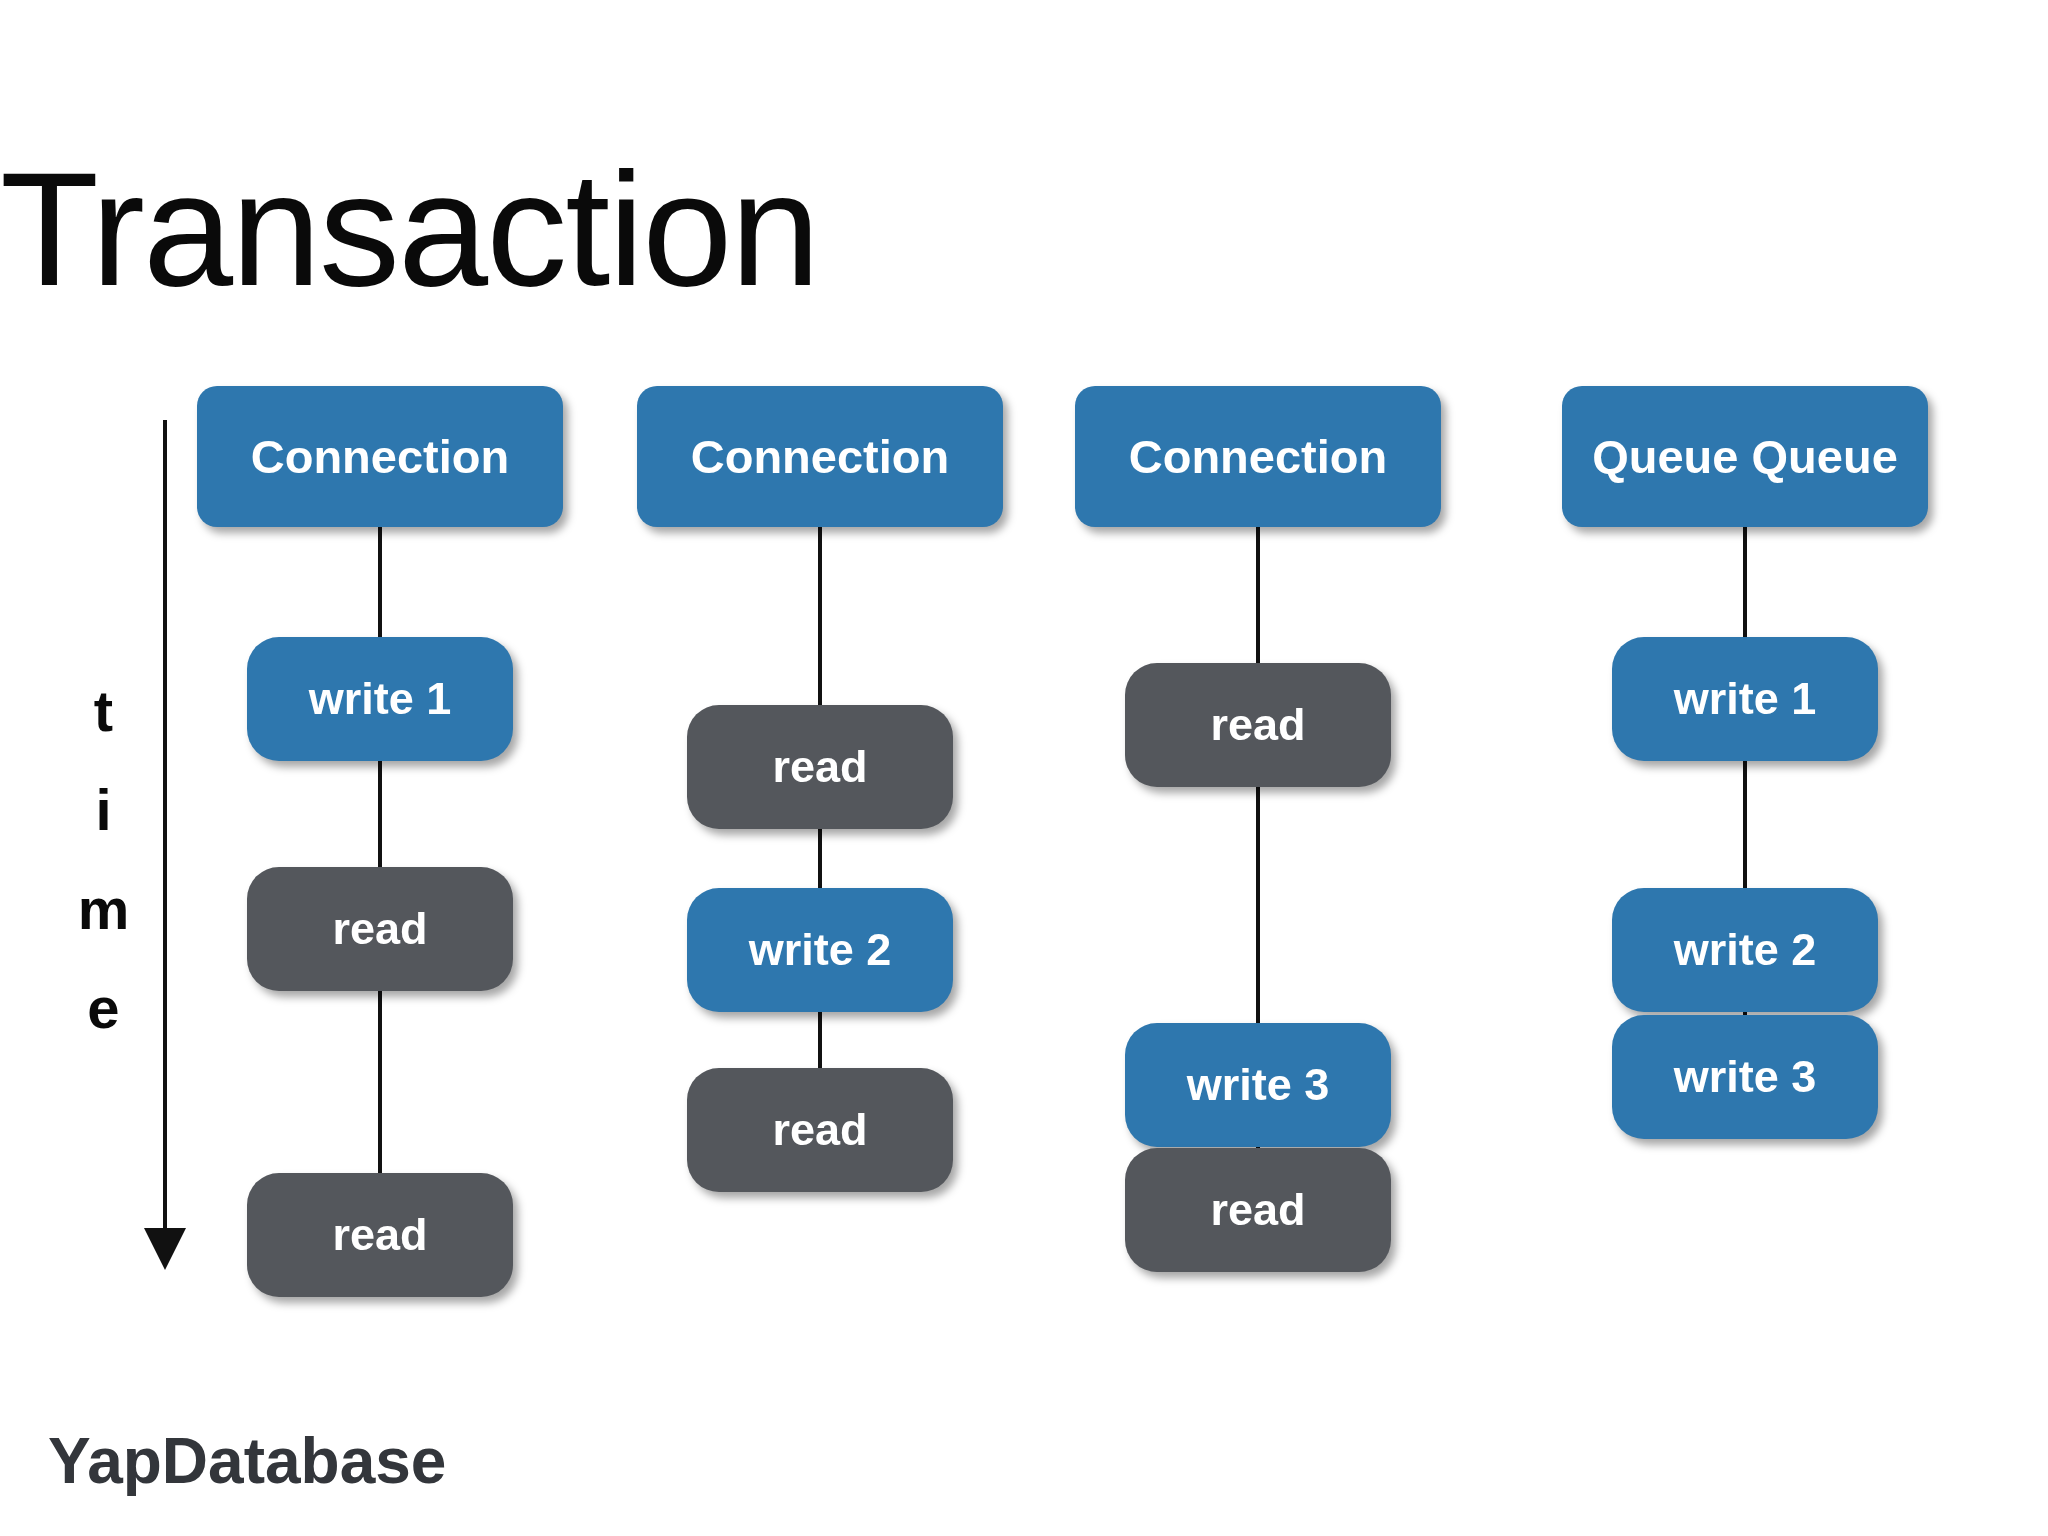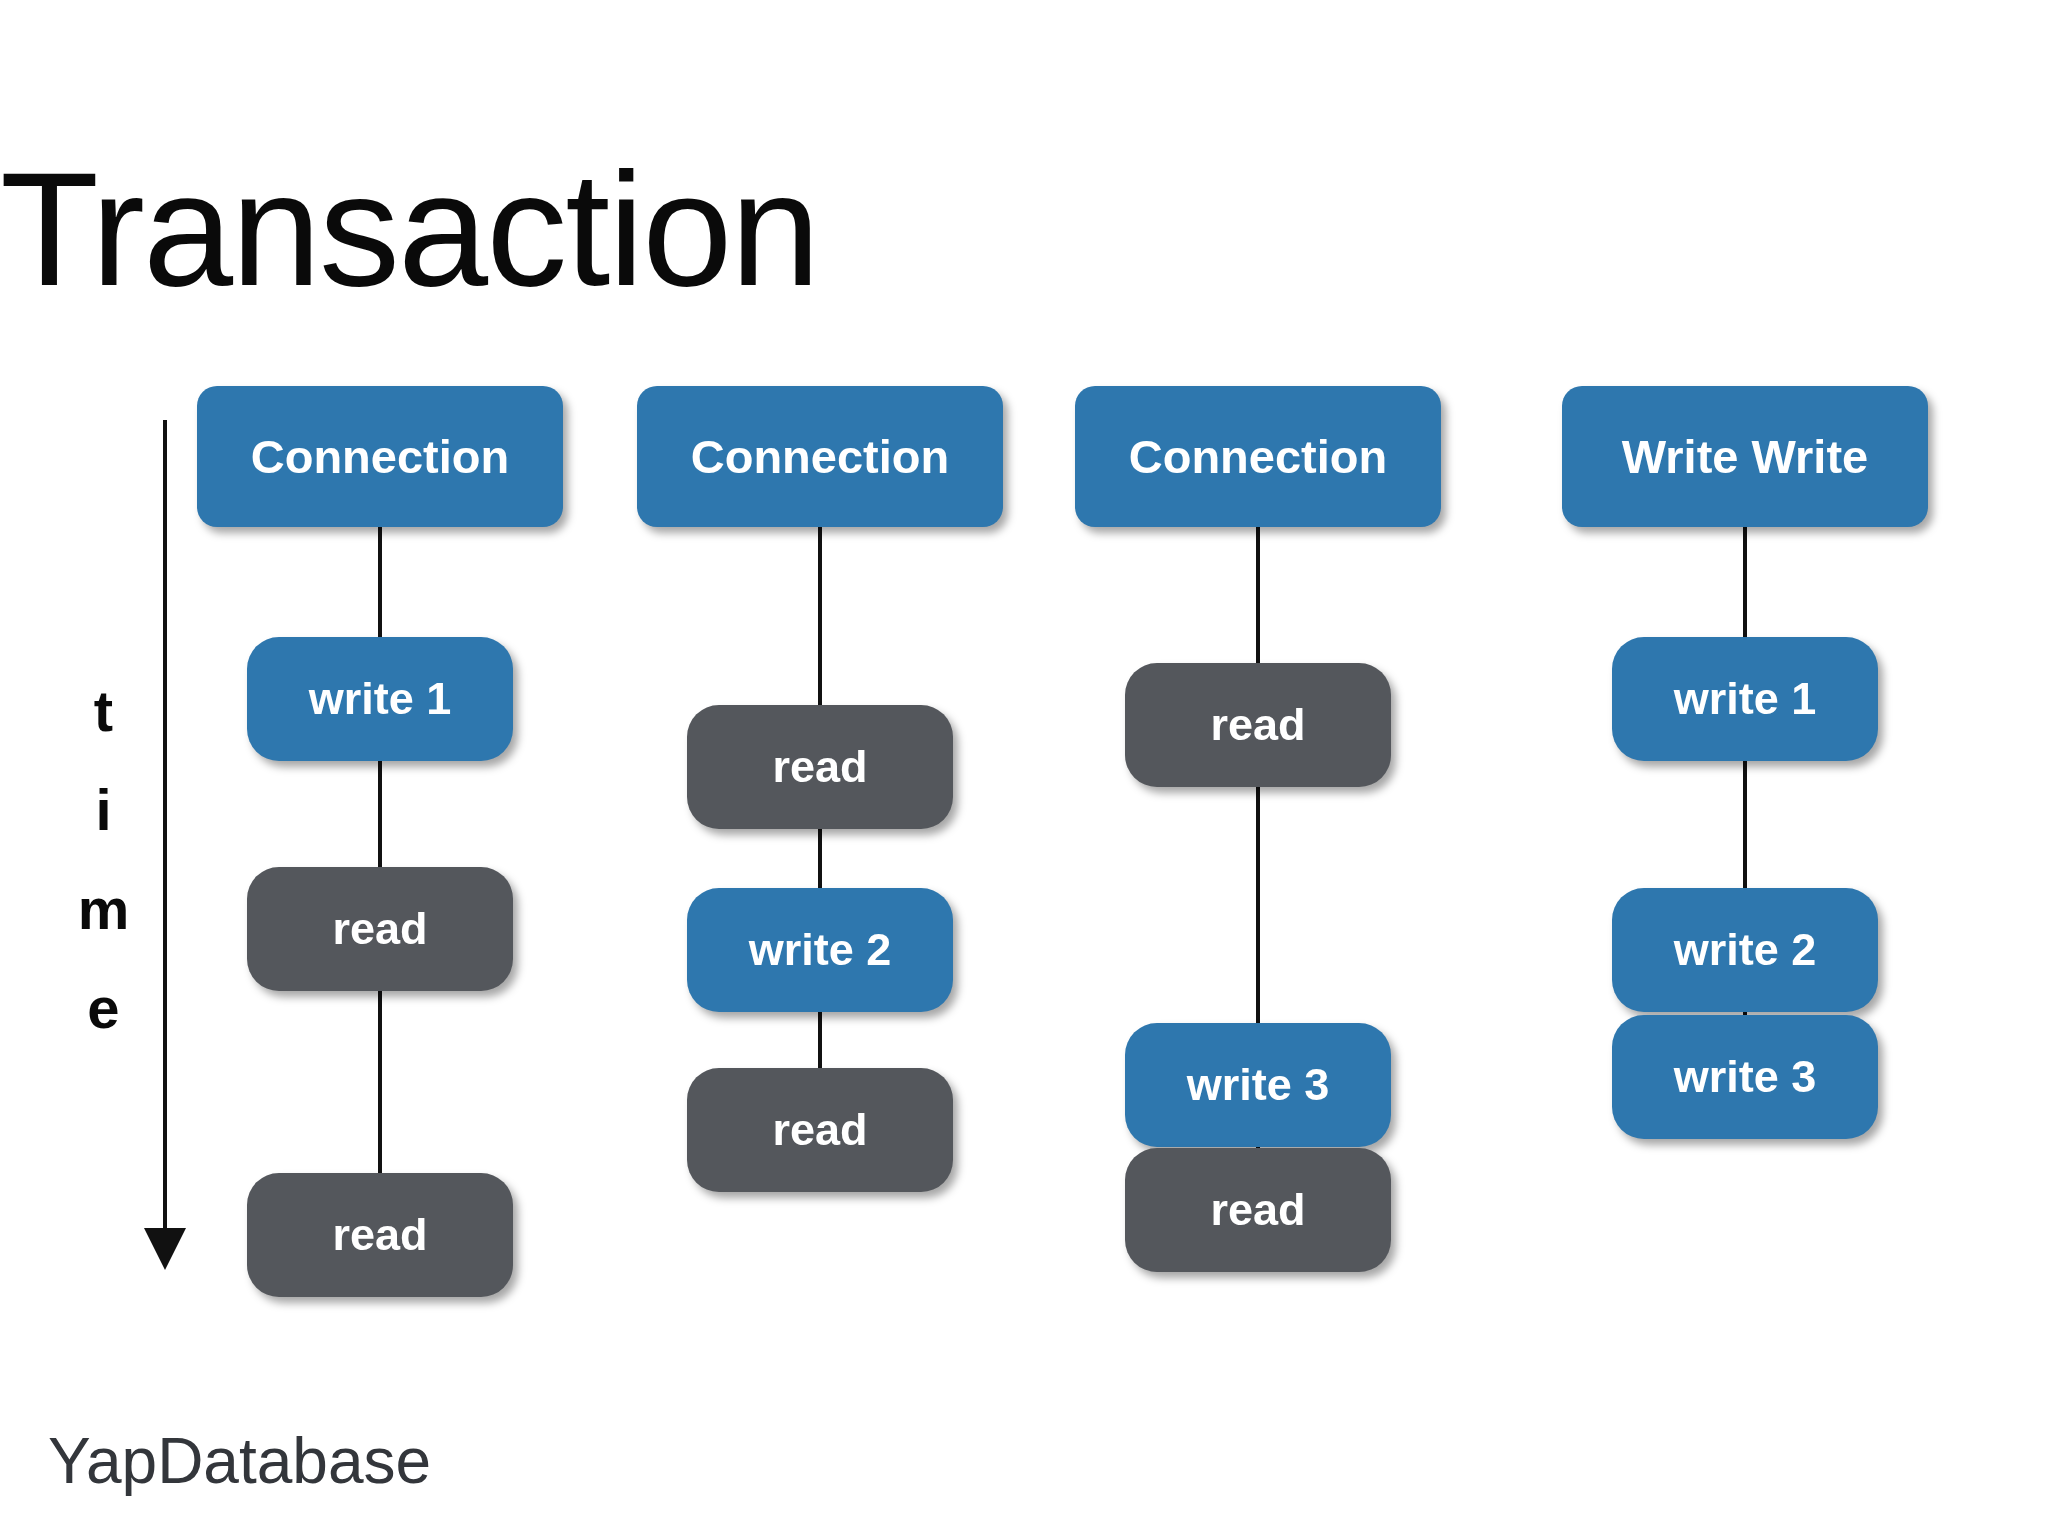--- a/index.html
+++ b/index.html
@@ -101,21 +101,21 @@
   }
   .node-write { background: #2e77ae; text-align: center; }
   .node-read  { background: #54575c; }
 
   
   .brand {
     position: absolute;
     left: 48px;
     top: 1424px;
     font-size: 64px;
-    font-weight: normal;
+    font-weight: bold;
     color: #33363b;
   }
 </style>
 </head>
 <body>
 
 <div class="canvas">
 
   <div class="title">Transaction</div>
 
@@ -135,20 +135,20 @@
   <div class="node node-write" style="left:687px; top:888px;">write 2</div>
   <div class="node node-read" style="left:687px; top:1068px;">read</div>
 
   <div class="vline" style="left:1256px; top:527px; height:621px;"></div>
   <div class="hdr" style="left:1075px;">Connection</div>
   <div class="node node-read" style="left:1125px; top:663px;">read</div>
   <div class="node node-write" style="left:1125px; top:1023px;">write 3</div>
   <div class="node node-read" style="left:1125px; top:1148px;">read</div>
 
   <div class="vline" style="left:1743px; top:527px; height:488px;"></div>
-  <div class="hdr" style="left:1562px;">Write Write</div>
+  <div class="hdr" style="left:1562px;">Queue Queue</div>
   <div class="node node-write" style="left:1612px; top:637px;">write 1</div>
   <div class="node node-write" style="left:1612px; top:888px;">write 2</div>
   <div class="node node-write" style="left:1612px; top:1015px;">write 3</div>
 
   <div class="brand">YapDatabase</div>
 
 </div>
 
 </body></html>

